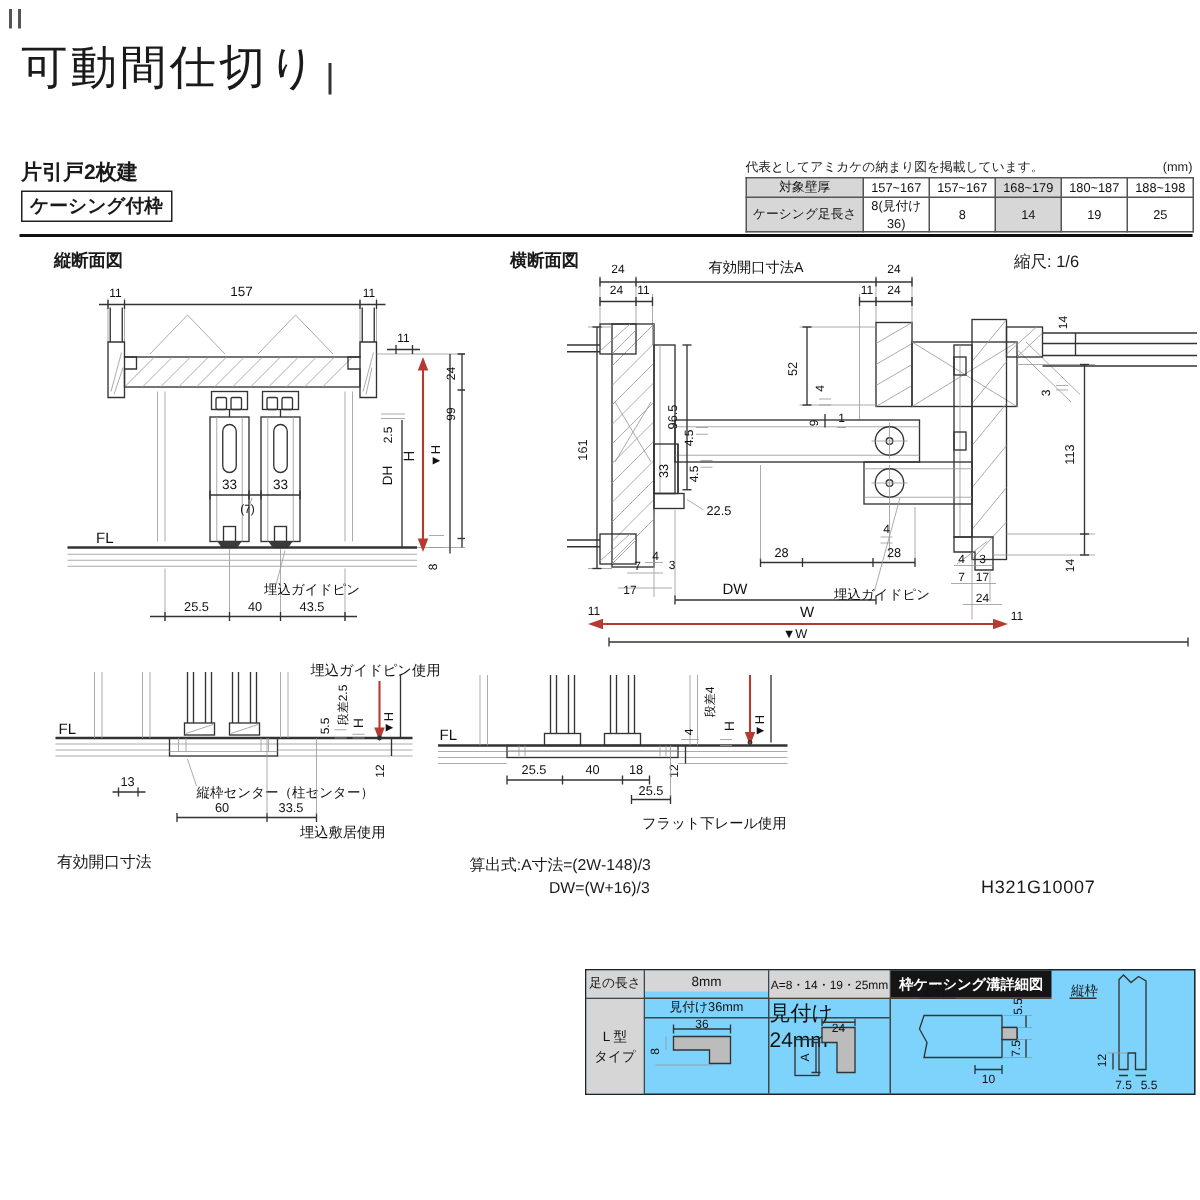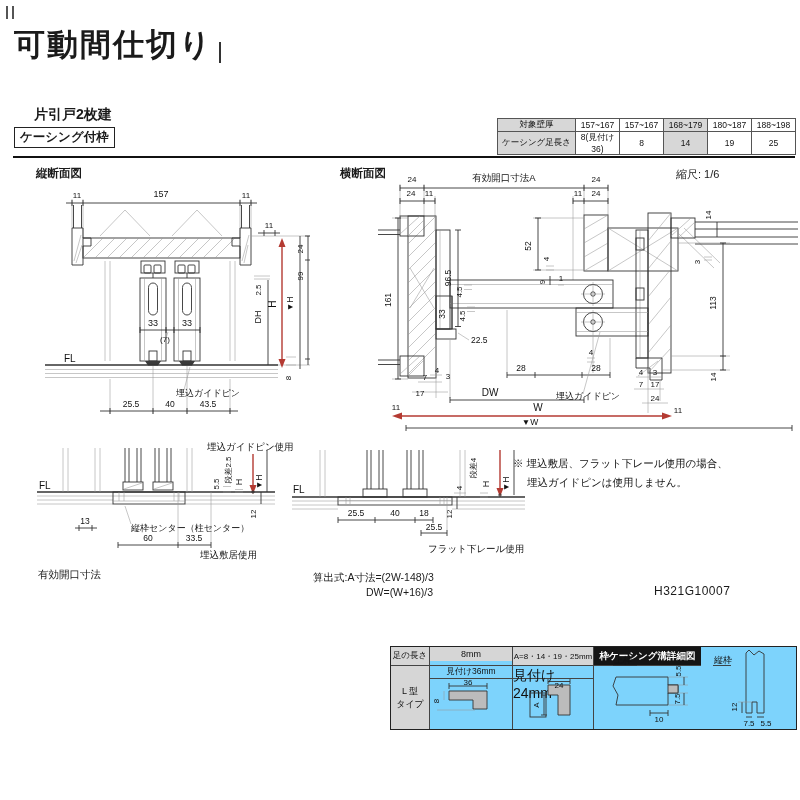--- a/index.html
+++ b/index.html
@@ -1,22 +1,22 @@
 <!DOCTYPE html>
 <html><head>
 <meta charset="utf-8">
 <style>
   html,body{margin:0;padding:0;background:#fff;}
   .page{position:relative;width:800px;height:800px;background:#ffffff;overflow:hidden;
         font-family:"Liberation Sans",sans-serif;color:#1a1a1a;}
   .abs{position:absolute;}
-  .title{font-size:31px;font-weight:bold;letter-spacing:2px;}
+  .title{font-size:31px;font-weight:normal;letter-spacing:2px;}
   .subtitle{font-size:19px;font-weight:bold;letter-spacing:1px;}
   .hdr-bar{width:2px;height:21px;background:#333;}
-  .type-label{font-size:14px;font-weight:bold;margin-left:20px;}
+  .type-label{font-size:14px;font-weight:bold;}
   .frame-label{font-size:12.5px;font-weight:bold;border:1.5px solid #222;padding:1px 5px;display:inline-block;}
   .rule{height:2px;background:#111;}
   .sec-title{font-size:11.5px;font-weight:bold;}
   .scale{font-size:11px;}
   .spec-note{width:298px;display:flex;justify-content:space-between;font-size:8.5px;color:#222;}
   table.spec{border-collapse:collapse;}
   table.spec td{border:1px solid #555;height:10px;text-align:center;font-size:8.5px;padding:0 1px;color:#111;}
   table.spec td.lbl{background:#d7d7d7;}
   table.spec td.shade{background:#d7d7d7;}
   table.spec td.span161{background:linear-gradient(90deg,#fff 0 40%,#d7d7d7 40% 60%,#fff 60%);}
@@ -54,20 +54,24 @@
 <div class="page">
 
   <div class="crop" style="left:6px;top:6px"></div>
   <div class="crop" style="left:12px;top:6px"></div>
 
   <span class="abs title" style="left:14px;top:24px">可動間仕切り</span>
   <div class="abs hdr-bar" style="left:219px;top:42px"></div>
   <span class="abs type-label" style="left:14px;top:106px">片引戸2枚建</span>
   <span class="abs frame-label" style="left:14px;top:127px">ケーシング付枠</span>
 
+  <div class="abs spec-note" style="left:497px;top:106px">
+    <span>代表としてアミカケの納まり図を掲載しています。</span>
+    <span>(mm)</span>
+  </div>
   <table class="abs spec" style="left:497px;top:118px">
     <colgroup>
         <col style="width:78px">
         <col style="width:44px">
         <col style="width:44px">
         <col style="width:44px">
         <col style="width:44px">
         <col style="width:44px">
       </colgroup>
     <tbody>
@@ -589,24 +593,20 @@
       <text class="f85" x="134" y="76" text-anchor="middle">18</text>
       <line x1="131" y1="93" x2="157" y2="93"></line>
       <line x1="131" y1="90" x2="131" y2="96"></line>
         <line x1="157" y1="90" x2="157" y2="96"></line>
       <line class="h" x1="157" y1="57" x2="157" y2="91"></line>
       <text class="f85" x="144" y="90" text-anchor="middle">25.5</text>
       <text class="f95" x="138" y="112">フラット下レール使用</text>
     </g>
   </svg>
 
-  <div class="abs note-block" style="left:513px;top:454px">
-    <div>※ 埋込敷居、フラット下レール使用の場合、</div>
-    <div class="note-ind">埋込ガイドピンは使用しません。</div>
-  </div>
 
   <span class="abs small-title" style="left:38px;top:568px">有効開口寸法</span>
 
   <div class="abs formula" style="left:313px;top:570px">
     <div>算出式:A寸法=(2W-148)/3</div>
     <div class="l2">DW=(W+16)/3</div>
   </div>
 
   <span class="abs doccode" style="left:654px;top:584px">H321G10007</span>
 

